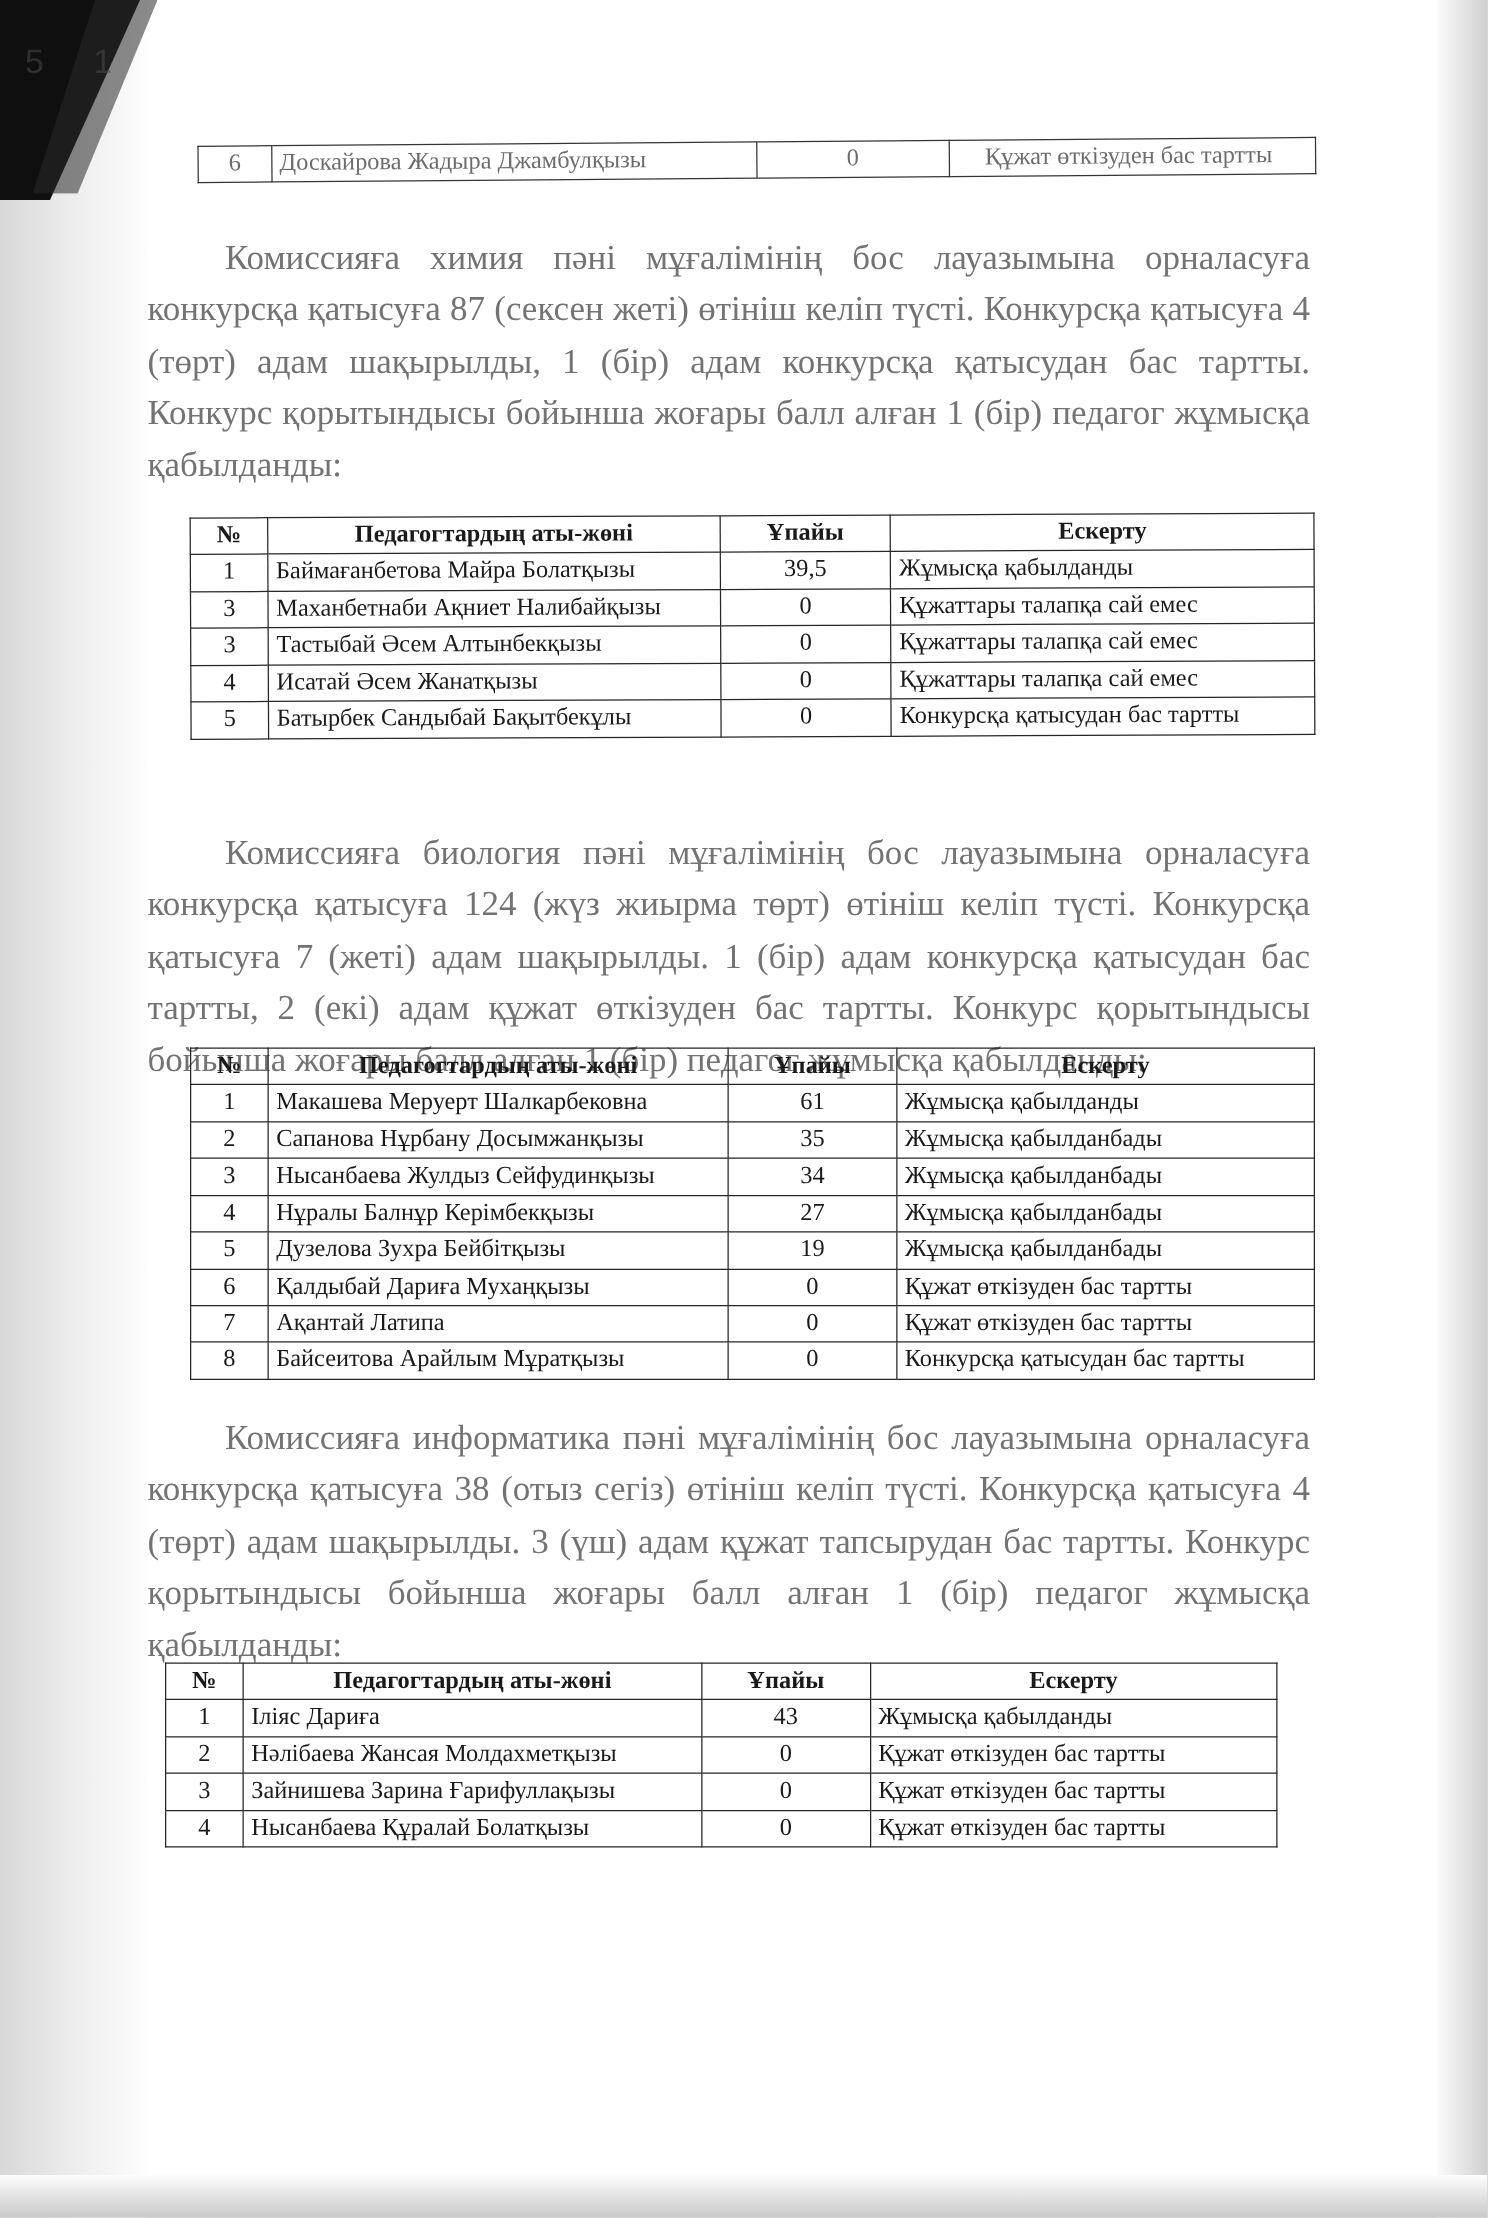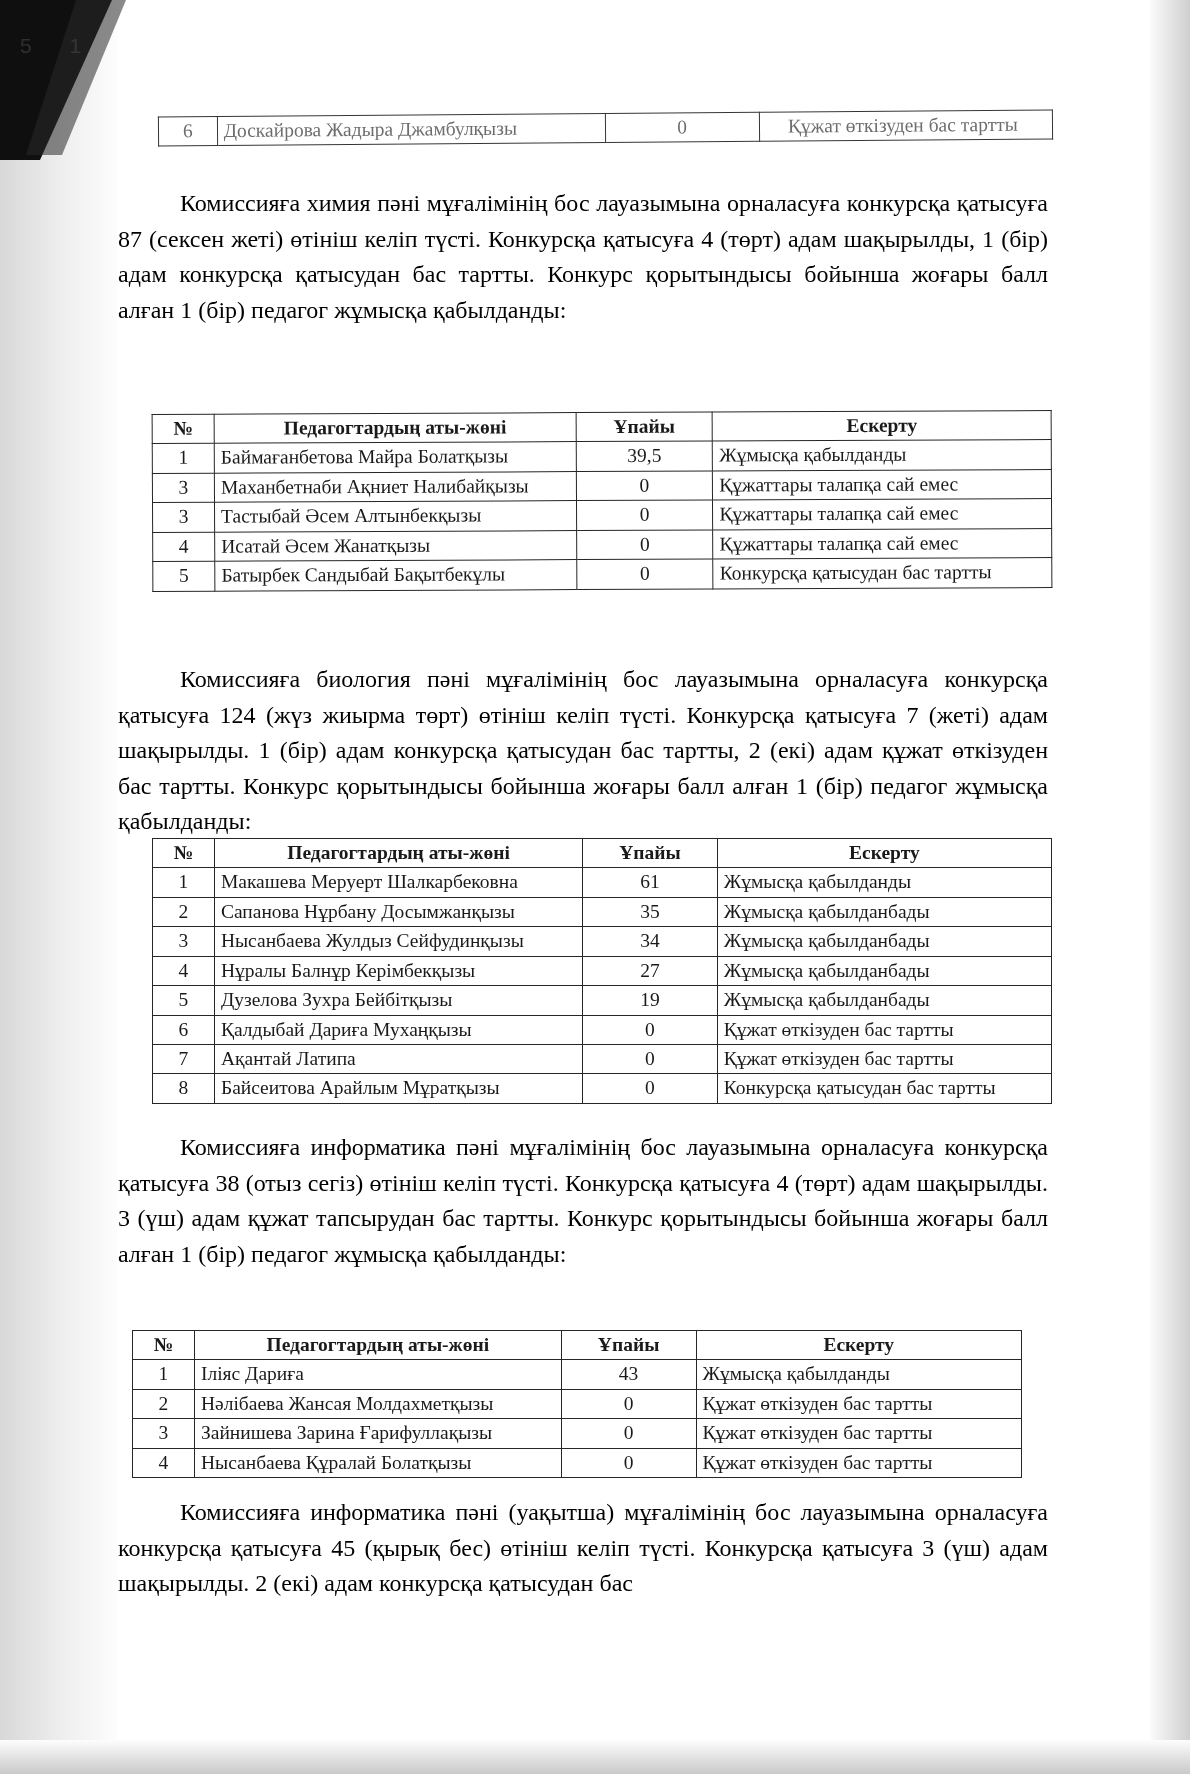--- a/index.html
+++ b/index.html
@@ -35,21 +35,21 @@
     left: 16px; top: 0;
     width: 110px; height: 155px;
     background: #2a2a2a;
     clip-path: polygon(60px 0, 110px 0, 46px 155px, 10px 155px);
     opacity: .55;
   }
   .scan-smudge {
     position: absolute;
     left: 20px; top: 34px;
     font-family: "Liberation Sans", sans-serif;
-    font-size: 21px;
+    font-size: 27px;
     color: #4a4a4a;
     letter-spacing: 16px;
     opacity: .55;
   }
   .scan-right-edge {
     position: absolute;
     right: 0; top: 0;
     width: 40px; height: 1774px;
     background: linear-gradient(270deg, #cfcfcf 0%, #fbfbfb 100%);
   }
@@ -92,25 +92,25 @@
   }
   .top-table table { width: 895px; }
   .top-table .c-num { width: 48px; }
   .top-table .c-name { width: 392px; }
   .top-table .c-score { width: 150px; text-align: center; }
   .top-table .c-note { width: 300px; text-align: center; padding-left: 0; }
   .faded { color: #3a3a3a; opacity: .8; }
 
   p.para {
     margin: 0;
-    font-size: 24px;
+    font-size: 28px;
     line-height: 1.48;
     text-align: justify;
     text-indent: 62px;
-    color: #000000;
+    color: #737373;
   }
 
   .block {
     position: absolute;
   }
 
   
   #para-chem { left: 118px; top: 186px; width: 930px; }
   #table-chem { left: 152px; top: 412px; width: 900px; }
   #para-bio { left: 118px; top: 662px; width: 930px; }
@@ -317,17 +317,14 @@
         <tr>
           <td class="c-num">4</td>
           <td class="c-name">Нысанбаева Құралай Болатқызы</td>
           <td class="c-score">0</td>
           <td class="c-note">Құжат өткізуден бас тартты</td>
         </tr>
       </tbody>
     </table>
   </div>
 
-  <div class="block" id="para-inf2">
-    <p class="para">Комиссияға информатика пәні (уақытша) мұғалімінің бос лауазымына орналасуға конкурсқа қатысуға 45 (қырық бес) өтініш келіп түсті. Конкурсқа қатысуға 3 (үш) адам шақырылды. 2 (екі) адам конкурсқа қатысудан бас</p>
-  </div>
 
 </div>
 
 </body></html>

